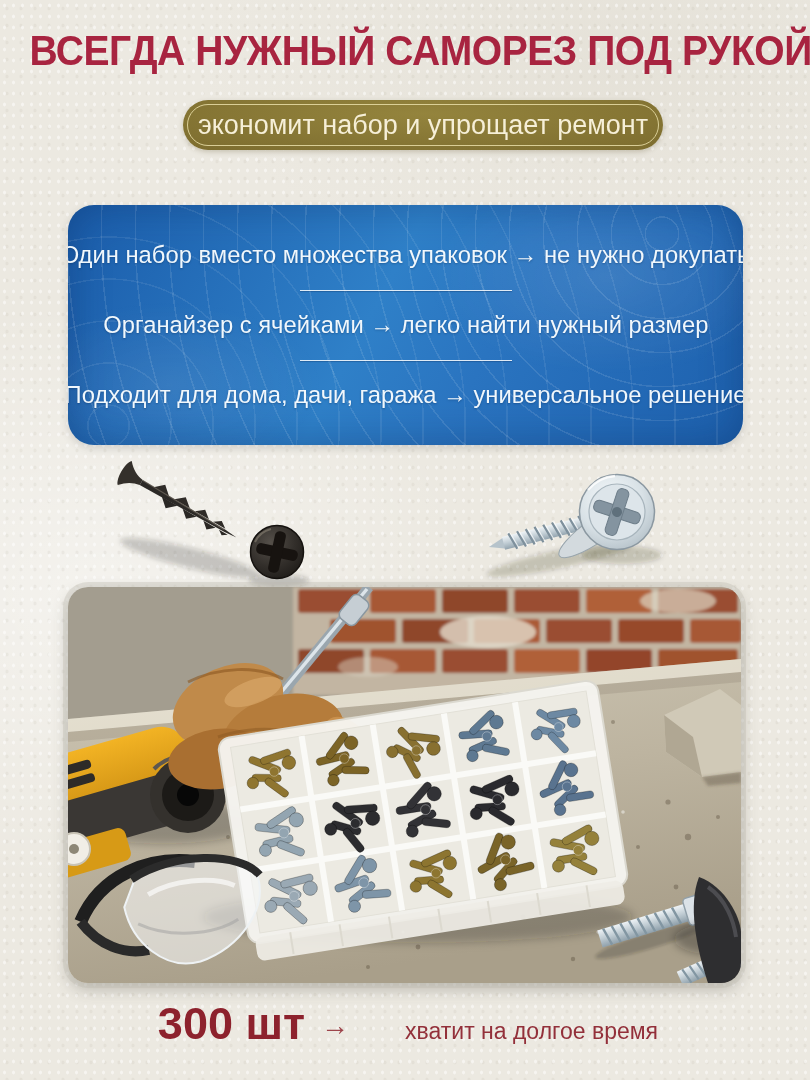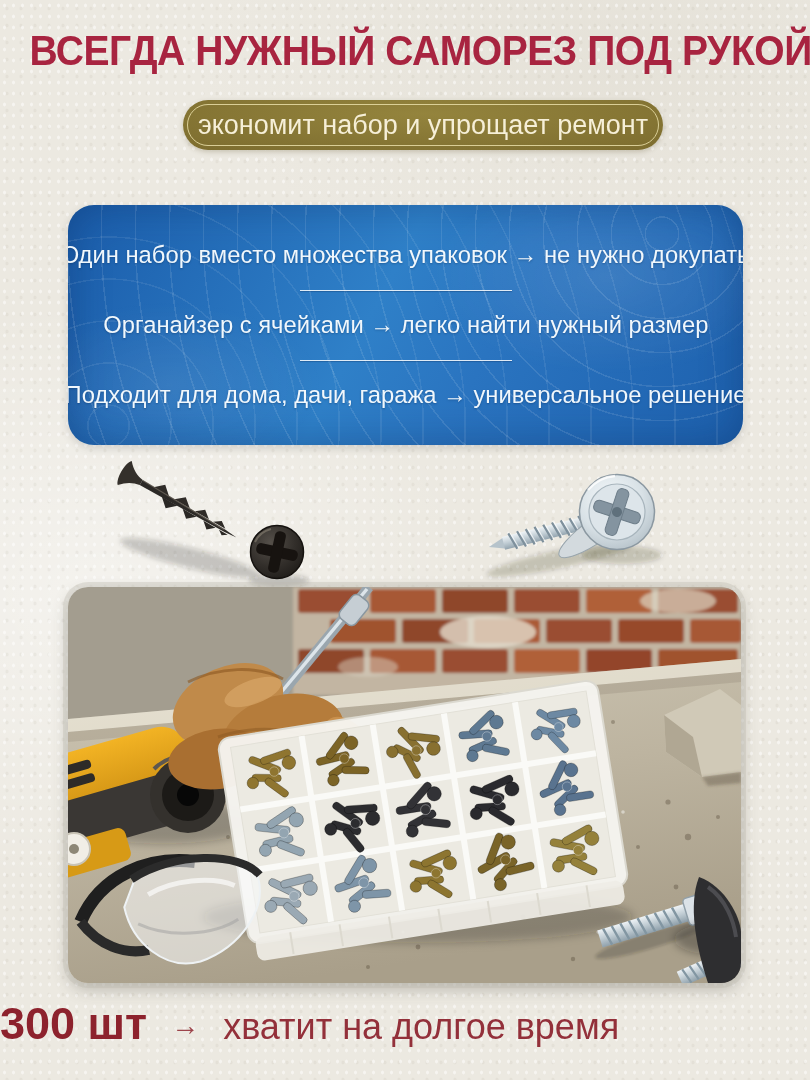--- a/index.html
+++ b/index.html
@@ -44,24 +44,24 @@
 
   
   .screws-strip{position:absolute;top:455px;left:0;width:810px;height:140px;}
 
   
   .photo{position:absolute;top:587px;left:68px;width:673px;height:396px;margin:0;border-radius:20px;overflow:hidden;
     box-shadow:0 0 0 5px rgba(190,186,176,.35), 0 6px 16px rgba(70,65,55,.30);}
   .photo svg{display:block;}
 
   
-  .footer{position:absolute;top:998px;left:0;width:658px;display:flex;justify-content:flex-start;align-items:baseline;gap:24px;}
+  .footer{position:absolute;top:998px;left:0;width:658px;display:flex;justify-content:flex-end;align-items:baseline;gap:16px;}
   .qty{font-size:45px;font-weight:700;color:#8d222d;letter-spacing:0;}
   .arr{font-size:28px;color:#9d444b;transform:translateY(-4px);}
-  .note{font-size:36px;color:#93303a;}
+  .note{font-size:23px;color:#93303a;margin-left:40px;}
 </style>
 </head>
 <body>
 
 <div class="canvas">
 
   <h1 class="title"><span>ВСЕГДА НУЖНЫЙ САМОРЕЗ ПОД РУКОЙ</span></h1>
 
   <div class="badge">
     <span>экономит набор и упрощает ремонт</span>

